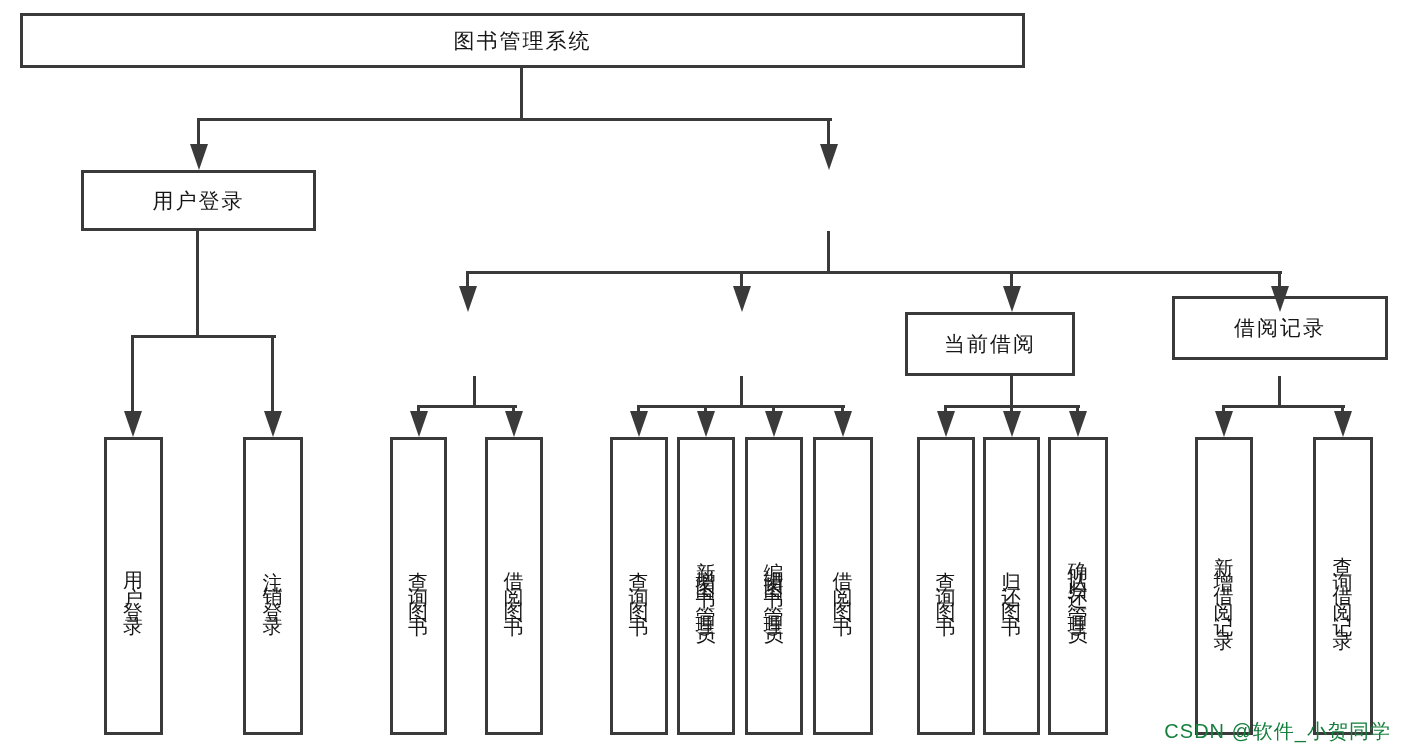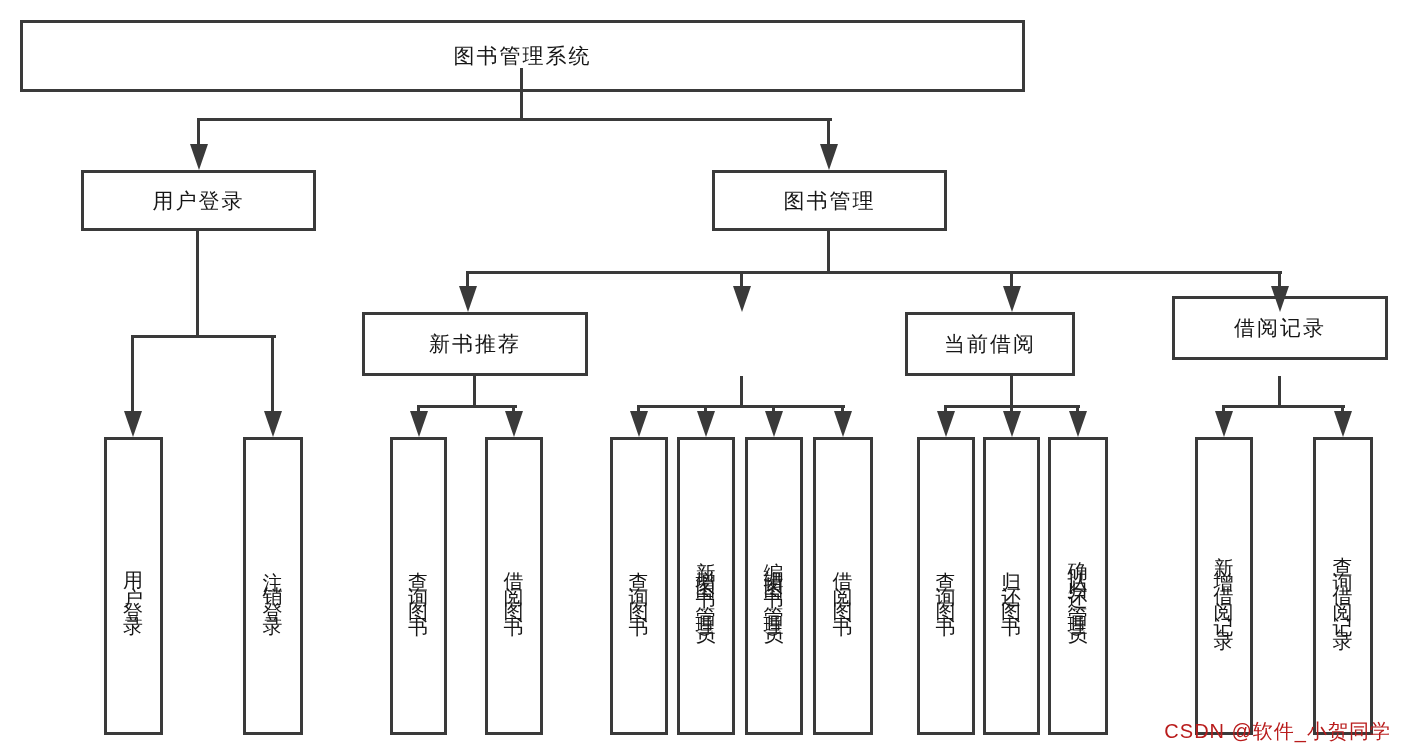--- a/index.html
+++ b/index.html
@@ -25,43 +25,37 @@
   }
   .vtext.tight{letter-spacing:9px;}
   .ln{position:absolute;background:#3a3a3a;}
   .ah{
     position:absolute;width:0;height:0;
     border-left:9px solid transparent;border-right:9px solid transparent;
     border-top:26px solid #3a3a3a;
   }
   .watermark{
     position:absolute;right:14px;bottom:2px;
-    font-size:20px;color:#b91c1c;letter-spacing:1px;
+    font-size:20px;color:#15803d;letter-spacing:1px;
     font-family:"Liberation Sans","DejaVu Sans",sans-serif;
   }
 </style>
 </head>
 <body>
 
 <div id="stage">
 
-  <div class="box-h" style="left:20px;top:20px;width:1005px;height:72px">
+  <div class="box-h" style="left:20px;top:13px;width:1005px;height:55px">
     <span>图书管理系统</span>
   </div>
 
   <div class="box-h" style="left:81px;top:170px;width:235px;height:61px">
     <span>用户登录</span>
   </div>
-  <div class="box-h" style="left:712px;top:170px;width:235px;height:61px">
-    <span>图书管理</span>
-  </div>
 
-  <div class="box-h" style="left:362px;top:312px;width:226px;height:64px">
-    <span>新书推荐</span>
-  </div>
   <div class="box-h" style="left:905px;top:312px;width:170px;height:64px">
     <span>当前借阅</span>
   </div>
   <div class="box-h" style="left:1172px;top:296px;width:216px;height:64px">
     <span>借阅记录</span>
   </div>
 
   <div class="box-v" style="left:104px;width:59px">
     <span class="vtext">用户登录</span>
   </div>

